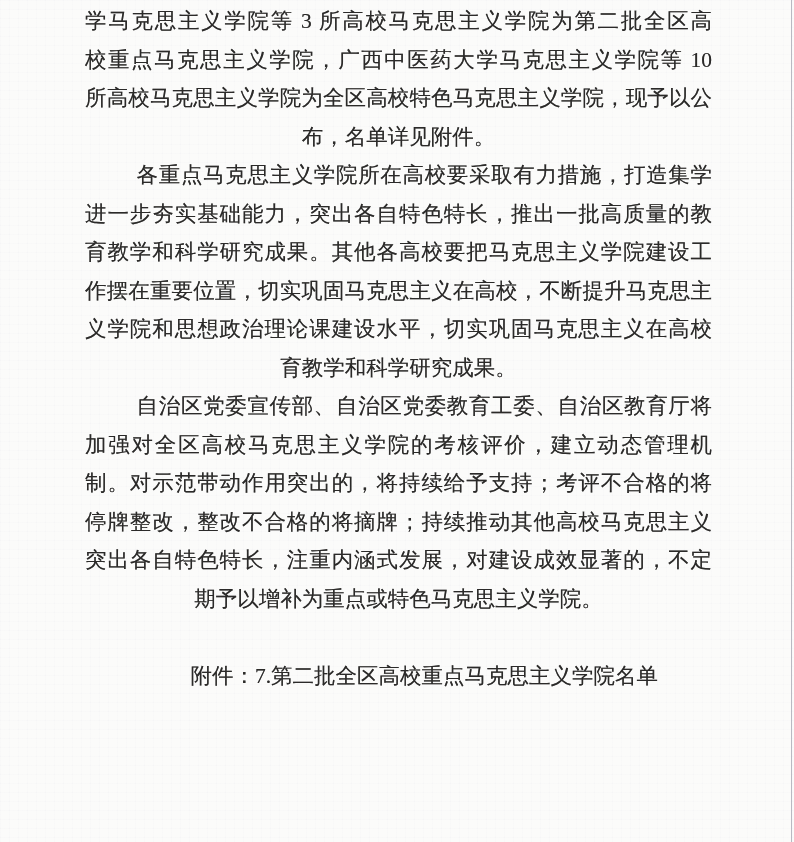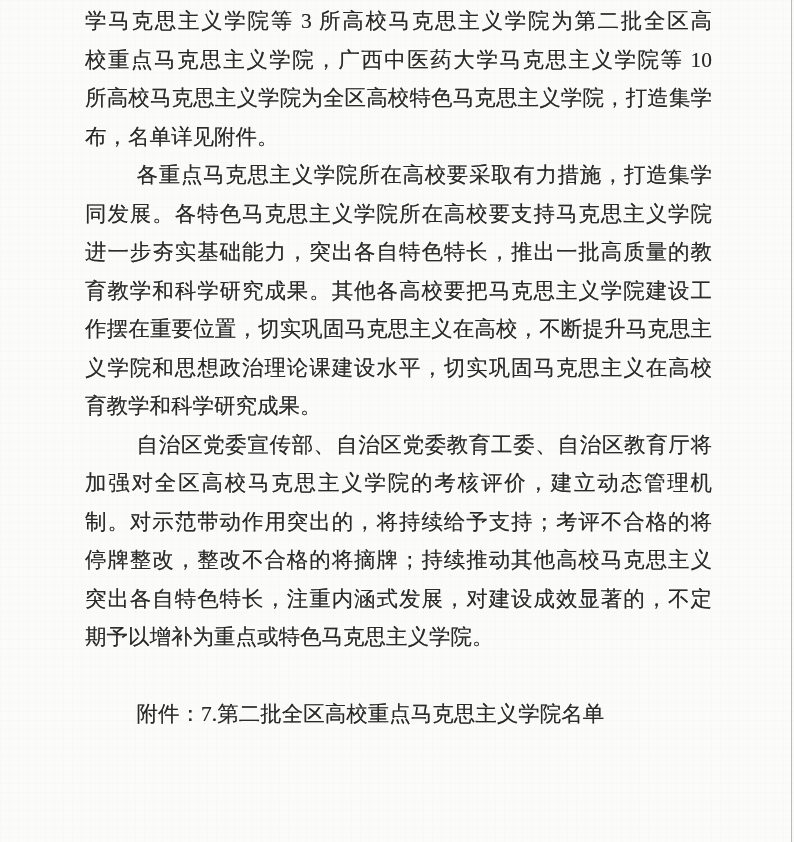--- a/index.html
+++ b/index.html
@@ -33,21 +33,21 @@
     width: 627px;
     color: var(--text-color);
     font-size: 21.5px;
     line-height: 38.5px;
     letter-spacing: 0;
     text-shadow: 0 0 0.6px rgba(40,40,40,0.55);
   }
   .line {
     height: 38.5px;
     white-space: nowrap;
-    text-align: left;
+    text-align: center;
   }
   .line.justify {
     white-space: normal;
     text-align: justify;
     text-align-last: justify;
   }
   .line.indent { text-indent: 2.4em; }
   .line.gap-after { margin-bottom: 38.5px; }
   .page-edge-line {
     position: absolute;
@@ -58,24 +58,23 @@
     background: var(--edge-line);
   }
 </style>
 </head>
 <body>
 
 <div class="page">
   <div class="doc-body" id="doc-lines">
       <div class="line justify">学马克思主义学院等 3 所高校马克思主义学院为第二批全区高</div>
       <div class="line justify">校重点马克思主义学院，广西中医药大学马克思主义学院等 10</div>
-      <div class="line justify">所高校马克思主义学院为全区高校特色马克思主义学院，打造集学</div>
+      <div class="line justify">所高校马克思主义学院为全区高校特色马克思主义学院，现予以公</div>
       <div class="line">布，名单详见附件。</div>
       <div class="line justify indent">各重点马克思主义学院所在高校要采取有力措施，打造集学</div>
-      <div class="line justify">同发展。各特色马克思主义学院所在高校要支持马克思主义学院</div>
       <div class="line justify">进一步夯实基础能力，突出各自特色特长，推出一批高质量的教</div>
       <div class="line justify">育教学和科学研究成果。其他各高校要把马克思主义学院建设工</div>
       <div class="line justify">作摆在重要位置，切实巩固马克思主义在高校，不断提升马克思主</div>
       <div class="line justify">义学院和思想政治理论课建设水平，切实巩固马克思主义在高校</div>
       <div class="line">育教学和科学研究成果。</div>
       <div class="line justify indent">自治区党委宣传部、自治区党委教育工委、自治区教育厅将</div>
       <div class="line justify">加强对全区高校马克思主义学院的考核评价，建立动态管理机</div>
       <div class="line justify">制。对示范带动作用突出的，将持续给予支持；考评不合格的将</div>
       <div class="line justify">停牌整改，整改不合格的将摘牌；持续推动其他高校马克思主义</div>
       <div class="line justify">突出各自特色特长，注重内涵式发展，对建设成效显著的，不定</div>

